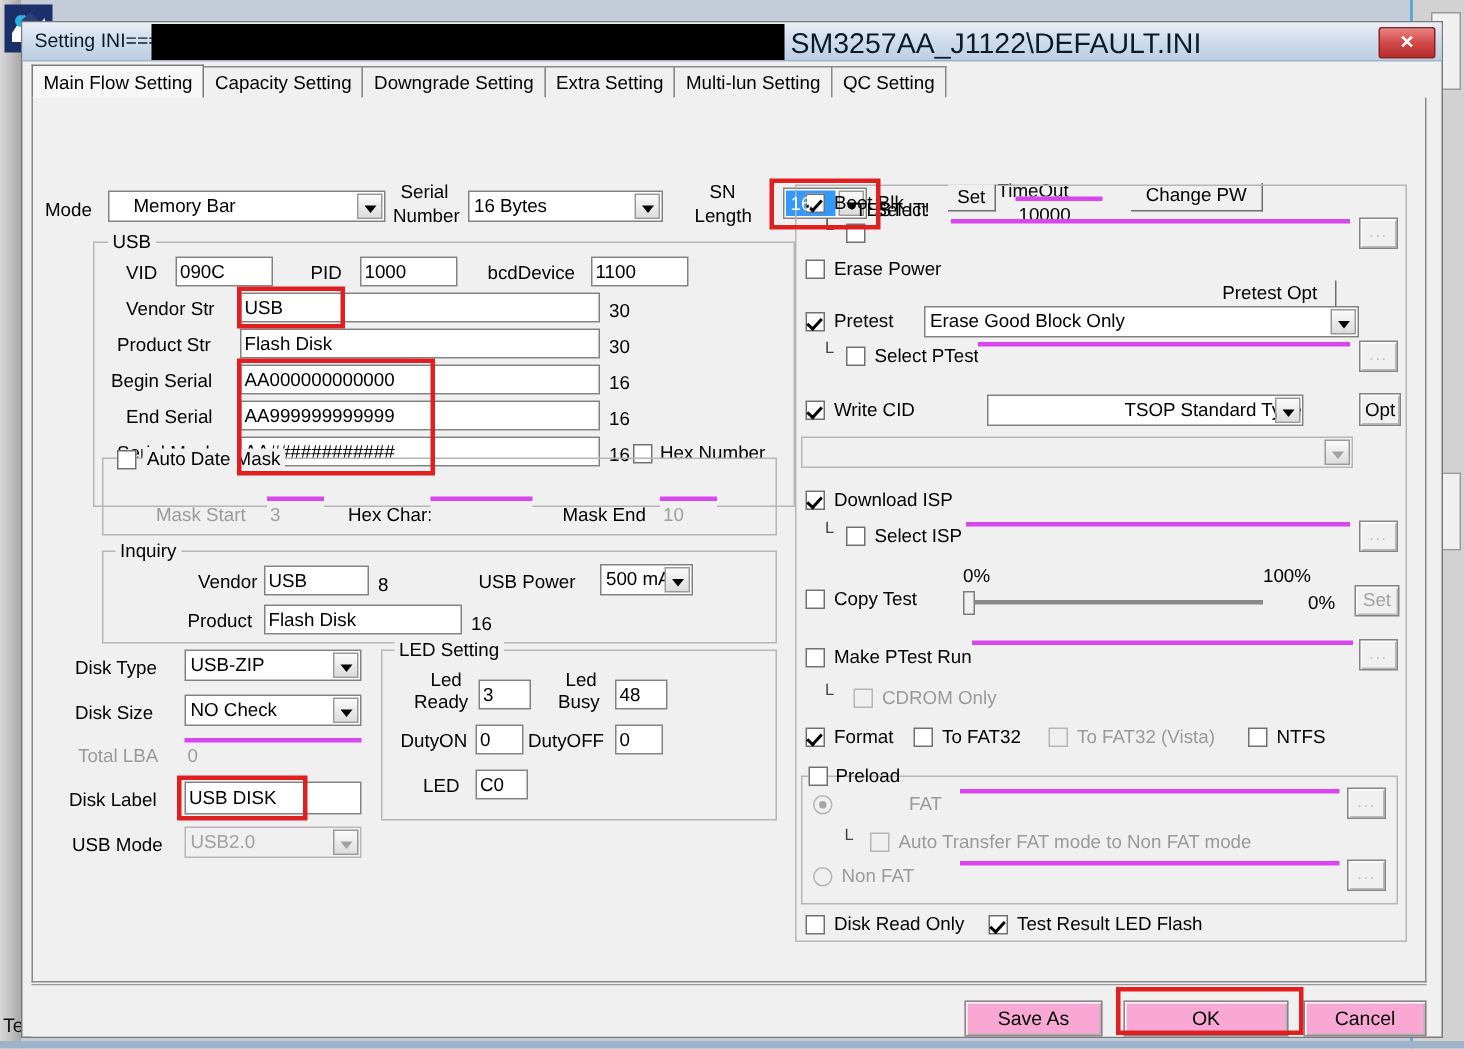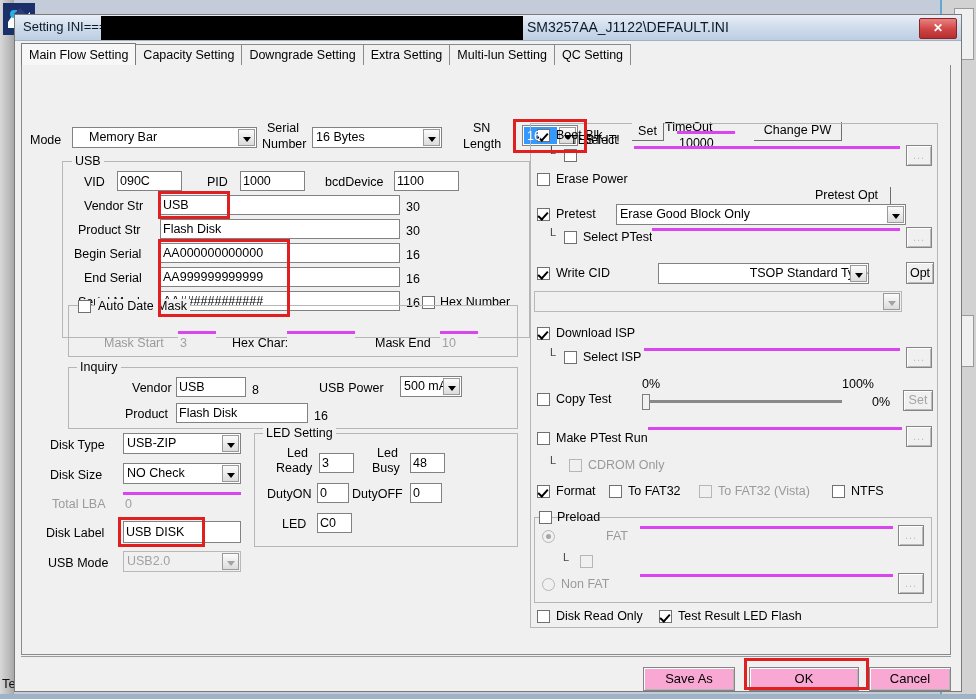--- a/index.html
+++ b/index.html
@@ -29,21 +29,21 @@
     box-sizing:border-box;
   }
   #titlebar{
     height:26px;position:relative;
     background:linear-gradient(to bottom,#e9eff7,#cfdcec 50%,#bdcee2);
     border-bottom:1px solid #9fb2c7;
     box-sizing:border-box;
   }
   #title-text{position:absolute;left:8px;top:4px;font-size:13px;color:#0b1a2b;white-space:nowrap;}
   #title-black{position:absolute;left:86px;top:1px;width:422px;height:24px;background:#000;}
-  #title-path{position:absolute;left:512px;top:4px;font-size:14px;color:#0b1a2b;white-space:nowrap;}
+  #title-path{position:absolute;left:512px;top:4px;font-size:19px;color:#0b1a2b;white-space:nowrap;}
   #btn-close{
     position:absolute;right:4px;top:3px;width:36px;height:19px;
     background:linear-gradient(to bottom,#e98282,#cf4444 55%,#b52e2e);
     border:1px solid #8d2222;border-radius:2px;
     color:#fff;font-size:12px;font-weight:bold;line-height:18px;text-align:center;
     cursor:pointer;
   }
 
   
   #tabs{position:absolute;left:6px;top:28px;height:22px;display:flex;align-items:flex-end;}
@@ -383,20 +383,21 @@
     <div class="chk" style="left:517px;top:446px;"></div>
     <div class="lbl" style="left:535px;top:445px;">Preload</div>
 
     <div class="rad on" style="left:520px;top:465px;"></div>
     <div class="lbl dim" style="left:539px;top:464px;margin-left:45px;">FAT</div>
     <div class="txt flat" style="left:618px;top:461px;width:253px;"></div>
     <div class="btn dots dim" style="left:876px;top:460px;width:26px;height:21px;line-height:19px;">...</div>
 
     <div class="elbow" style="left:541px;top:486px;">L</div>
     <div class="chk dim" style="left:558px;top:490px;"></div>
+    <div class="lbl dim" style="left:577px;top:489px;">Auto Transfer FAT mode to Non FAT mode</div>
 
     <div class="rad" style="left:520px;top:513px;"></div>
     <div class="lbl dim" style="left:539px;top:512px;">Non FAT</div>
     <div class="txt flat" style="left:618px;top:509px;width:253px;"></div>
     <div class="btn dots dim" style="left:876px;top:508px;width:26px;height:21px;line-height:19px;">...</div>
 
     <div class="chk" style="left:515px;top:545px;"></div>
     <div class="lbl" style="left:534px;top:544px;">Disk Read Only</div>
     <div class="chk on" style="left:637px;top:545px;"></div>
     <div class="lbl" style="left:656px;top:544px;">Test Result LED Flash</div>

